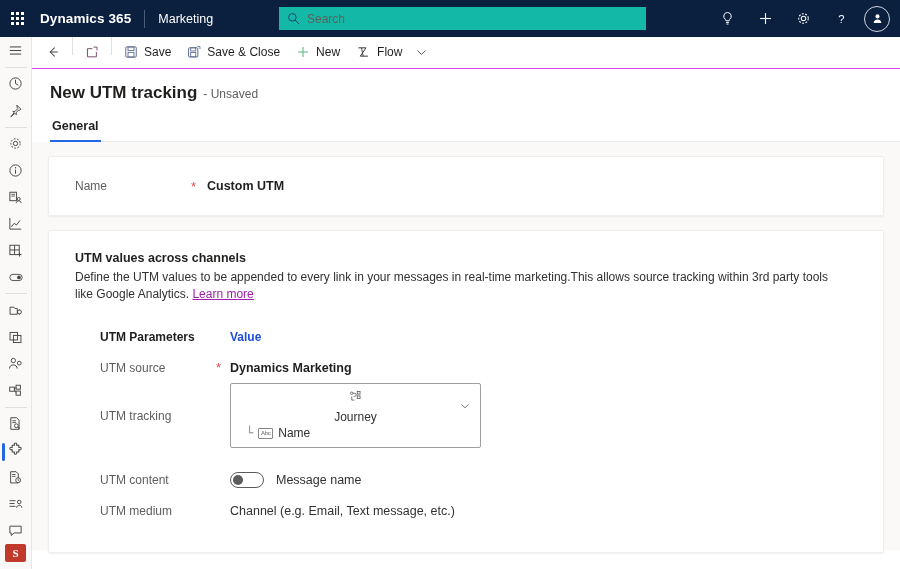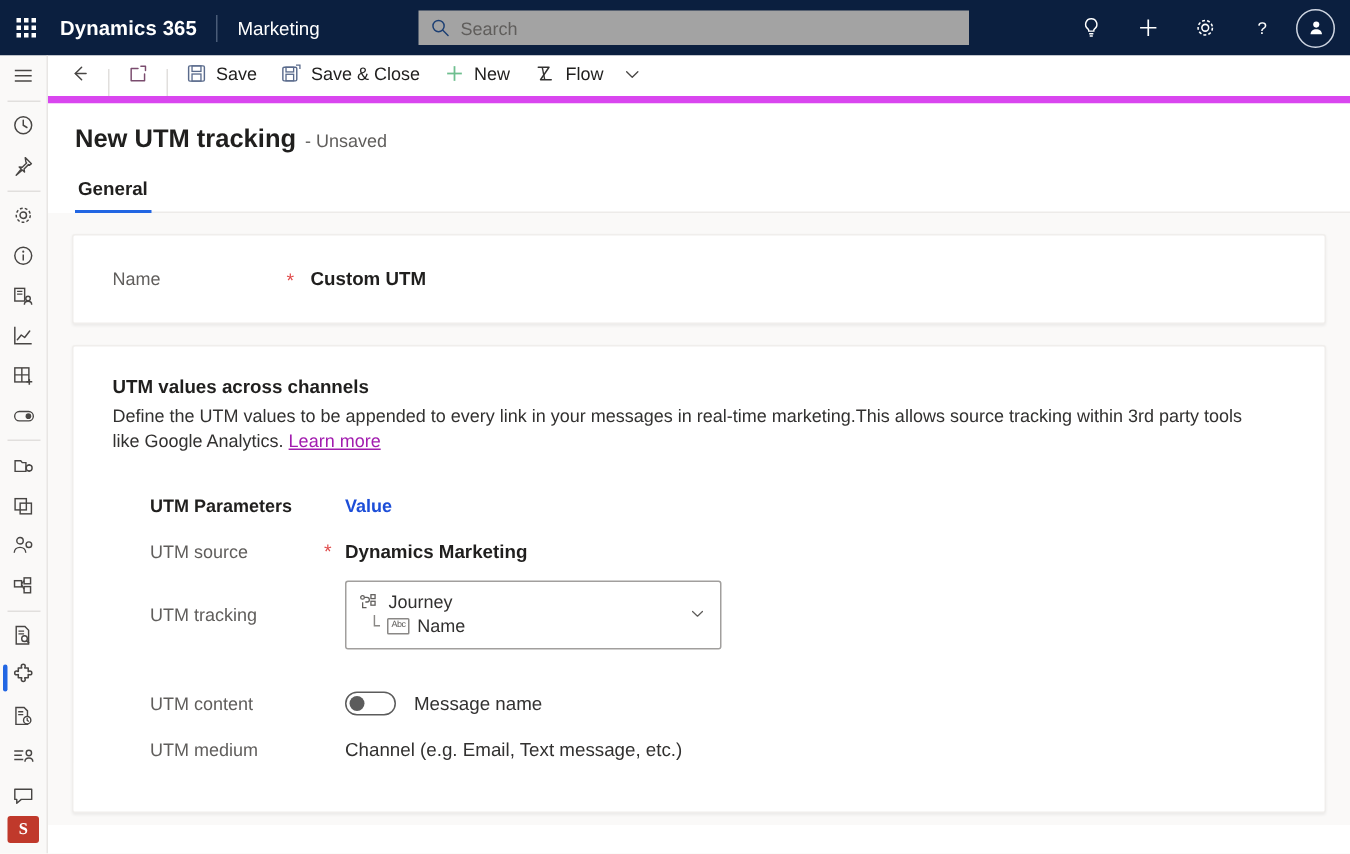--- a/index.html
+++ b/index.html
@@ -38,21 +38,21 @@
   }
   .brand-sep {
     width: 1px; height: 18px; background: #4a5c78;
     margin: 0 13px;
   }
   .app-name { font-size: 12.5px; color: #ffffff; font-weight: normal; }
 
   .searchwrap {
     position: absolute; left: 279px; top: 7px;
     width: 367px; height: 23px;
-    background: #a3a3a3;
+    background: #14b8a6;
     display: flex; align-items: center;
     padding: 0 8px;
     cursor: text;
   }
   .search-ico { margin-right: 7px; display: flex; align-items: center; }
   .search-input {
     border: none; background: transparent; outline: none;
     font-family: "Liberation Sans", sans-serif;
     font-size: 12px; color: #323130; width: 100%;
   }
@@ -102,22 +102,22 @@
     display: flex; align-items: center; justify-content: center;
     border-radius: 2px; margin-bottom: 7px; cursor: pointer;
     font-family: "Liberation Serif", serif;
   }
 
   
   .cmdbar {
     position: absolute; left: 32px; top: 37px;
     width: 868px; height: 32px;
     background: #ffffff;
-    border-bottom: 5px solid #d946ef;
-    display: flex; align-items: flex-end;
+    border-bottom: 1px solid #d946ef;
+    display: flex; align-items: flex-start;
     padding-left: 6px;
   }
   .cmdbtn {
     height: 30px; display: flex; align-items: center;
     padding: 0 8px; cursor: pointer;
     font-size: 12px; color: #201f1e;
     gap: 6px; white-space: nowrap;
   }
   .cmd-sep { width: 1px; height: 18px; background: #e1dfdd; margin: 0 4px; }
   .cmd-chev { padding: 0 5px; }
@@ -210,21 +210,21 @@
   .tcell-v.plain { color: #323130; font-weight: normal; }
 
   
   .token-box {
     width: 251px; min-height: 46px;
     border: 1px solid #a19f9d; border-radius: 2px;
     background: #ffffff;
     padding: 6px 8px 7px 8px;
     position: relative; cursor: pointer;
   }
-  .token-l1 { display: flex; align-items: center; gap: 7px; }
+  .token-l1 { display: flex; align-items: center; gap: 7px; flex-direction: column; }
   .token-l2 { display: flex; align-items: center; gap: 5px; margin-left: 7px; margin-top: 2px; }
   .token-txt { font-size: 12px; color: #323130; }
   .token-elbow {
     font-family: "DejaVu Sans Mono", monospace;
     font-size: 12px; color: #8a8886; line-height: 10px;
   }
   .abc-ico {
     width: 15px; height: 11px; border: 1px solid #8a8886;
     border-radius: 1px; display: flex; align-items: center;
     justify-content: center; font-size: 6px; color: #605e5c;

